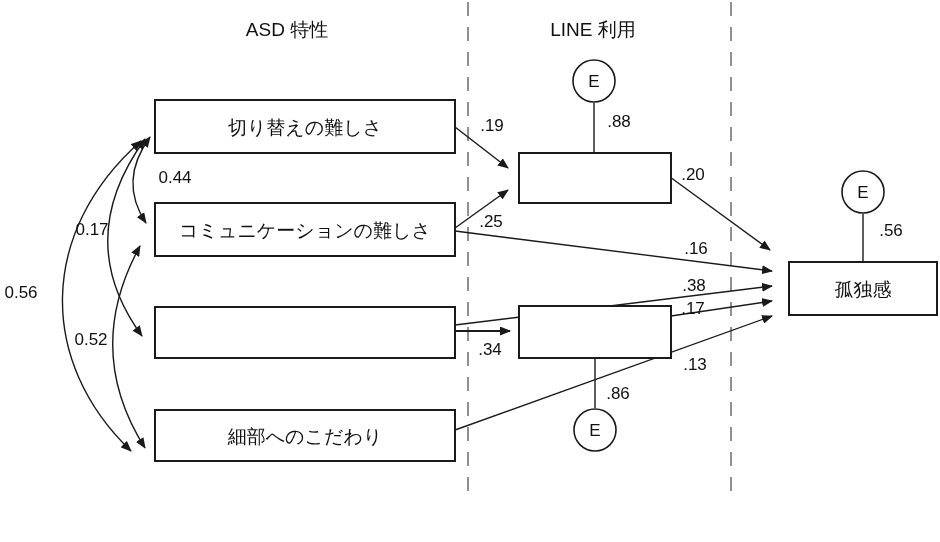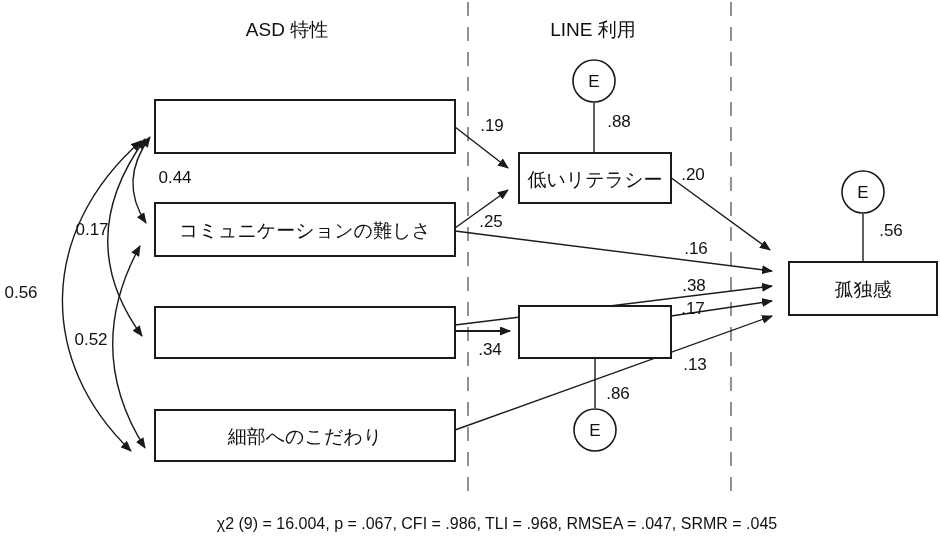--- a/index.html
+++ b/index.html
@@ -81,23 +81,23 @@
     <g fill="#ffffff" stroke="#1a1a1a" stroke-width="1.6">
       <circle cx="594" cy="81" r="21"></circle>
       <circle cx="595" cy="430" r="21"></circle>
       <circle cx="863" cy="192" r="21"></circle>
     </g>
   </svg>
 
   <div class="lbl hdr" style="left:287px;top:29px">ASD 特性</div>
   <div class="lbl hdr" style="left:593px;top:29px">LINE 利用</div>
 
+  <div class="lbl hdr" style="left:305px;top:127px">切り替えの難しさ</div>
   <div class="lbl hdr" style="left:305px;top:230px">コミュニケーションの難しさ</div>
   <div class="lbl hdr" style="left:305px;top:436px">細部へのこだわり</div>
-  <div class="lbl hdr" style="left:595px;top:179px">低いリテラシー</div>
   <div class="lbl hdr" style="left:863px;top:289px">孤独感</div>
 
   <div class="lbl num" style="left:594px;top:81px">E</div>
   <div class="lbl num" style="left:619px;top:121px">.88</div>
   <div class="lbl num" style="left:595px;top:430px">E</div>
   <div class="lbl num" style="left:618px;top:393px">.86</div>
   <div class="lbl num" style="left:863px;top:192px">E</div>
   <div class="lbl num" style="left:891px;top:230px">.56</div>
 
   <div class="lbl num" style="left:492px;top:125px">.19</div>
@@ -107,15 +107,14 @@
   <div class="lbl num" style="left:694px;top:285px">.38</div>
   <div class="lbl num" style="left:693px;top:308px">.17</div>
   <div class="lbl num" style="left:695px;top:364px">.13</div>
   <div class="lbl num" style="left:693px;top:174px">.20</div>
 
   <div class="lbl num" style="left:175px;top:177px">0.44</div>
   <div class="lbl num" style="left:92px;top:229px">0.17</div>
   <div class="lbl num" style="left:21px;top:292px">0.56</div>
   <div class="lbl num" style="left:91px;top:339px">0.52</div>
 
-  <div class="stats">χ2 (9) = 16.004, p = .067, CFI = .986, TLI = .968, RMSEA = .047, SRMR = .045</div>
 
 </div>
 
 </body></html>

